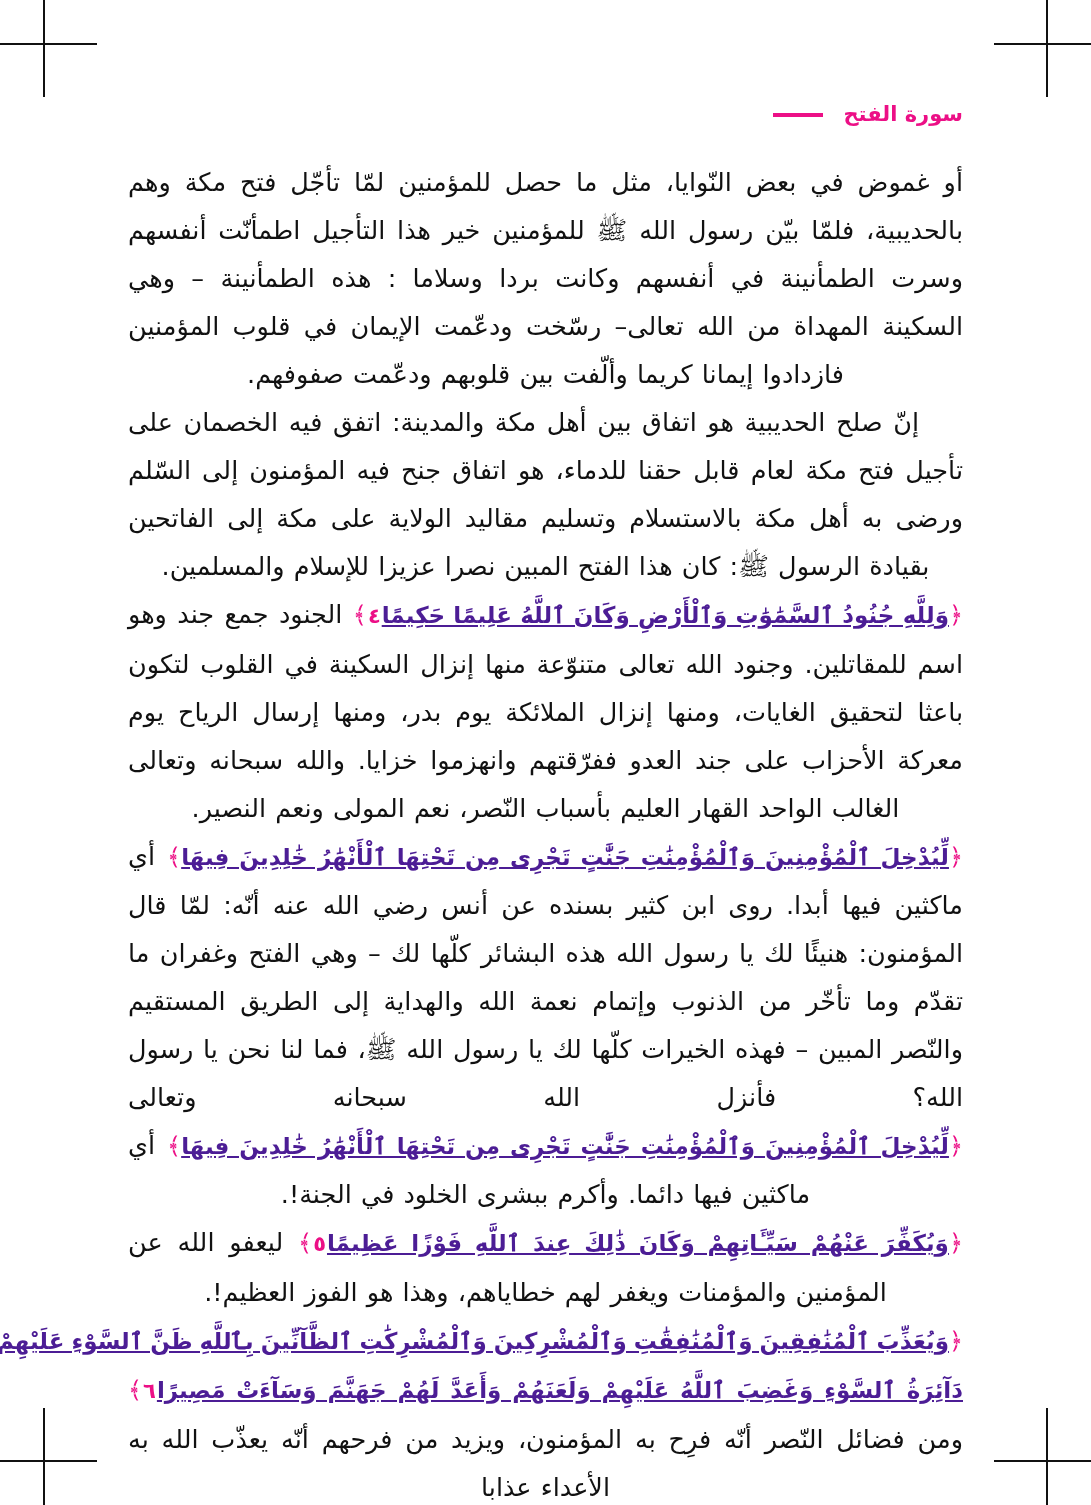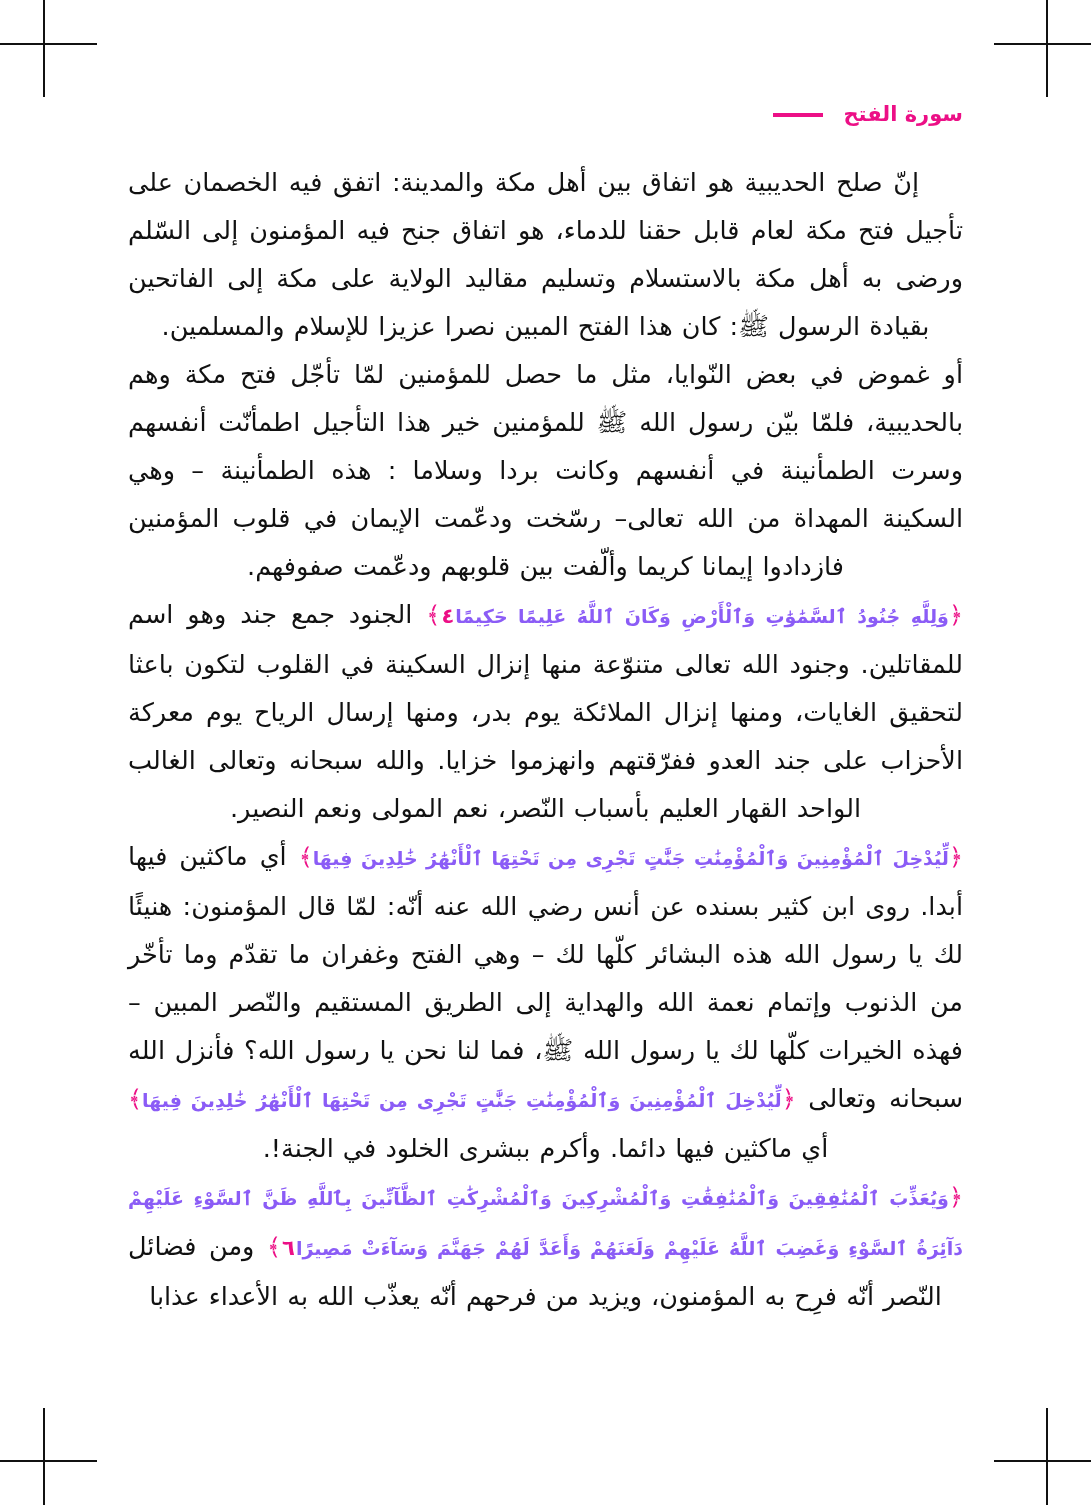--- a/index.html
+++ b/index.html
@@ -84,29 +84,30 @@
   }
   p.para.indent {
     text-indent: 44px;
   }
   p.para.last-center {
     text-align-last: center;
   }
 
   
   .ayah {
-    color: #8b5cf6;
+    color: #4c1d95;
     font-family: "DejaVu Sans", "Liberation Sans", sans-serif;
-    font-size: 19px;
+    font-size: 23px;
     font-weight: bold;
     letter-spacing: -0.6px;
     word-spacing: -1px;
     white-space: nowrap;
     direction: rtl;
     unicode-bidi: isolate;
+    text-decoration: underline;
   }
   .ayah-brace {
     color: #ec0f86;
     font-size: 24px;
     font-weight: normal;
   }
   .ayah-num {
     color: #ec0f86;
     font-size: 21px;
     font-weight: bold;
@@ -140,32 +141,34 @@
   <div class="crop v crop-br-v"></div>
   <div class="crop h crop-br-h"></div>
 
   <div class="running-head">
     <span class="running-head-title">سورة الفتح</span>
     <span class="running-head-rule"></span>
   </div>
 
   <div class="content">
 
+    <p class="para last-center"><span>أو غموض في بعض النّوايا، مثل ما حصل للمؤمنين لمّا تأجّل فتح مكة وهم بالحديبية، فلمّا بيّن رسول الله ﷺ للمؤمنين خير هذا التأجيل اطمأنّت أنفسهم وسرت الطمأنينة في أنفسهم وكانت بردا وسلاما : هذه الطمأنينة – وهي السكينة المهداة من الله تعالى– رسّخت ودعّمت الإيمان في قلوب المؤمنين فازدادوا إيمانا كريما وألّفت بين قلوبهم ودعّمت صفوفهم.</span></p>
+
     <p class="para indent last-center"><span>إنّ صلح الحديبية هو اتفاق بين أهل مكة والمدينة: اتفق فيه الخصمان على تأجيل فتح مكة لعام قابل حقنا للدماء، هو اتفاق جنح فيه المؤمنون إلى السّلم ورضى به أهل مكة بالاستسلام وتسليم مقاليد الولاية على مكة إلى الفاتحين بقيادة الرسول ﷺ: كان هذا الفتح المبين نصرا عزيزا للإسلام والمسلمين.</span></p>
-
-    <p class="para last-center"><span>أو غموض في بعض النّوايا، مثل ما حصل للمؤمنين لمّا تأجّل فتح مكة وهم بالحديبية، فلمّا بيّن رسول الله ﷺ للمؤمنين خير هذا التأجيل اطمأنّت أنفسهم وسرت الطمأنينة في أنفسهم وكانت بردا وسلاما : هذه الطمأنينة – وهي السكينة المهداة من الله تعالى– رسّخت ودعّمت الإيمان في قلوب المؤمنين فازدادوا إيمانا كريما وألّفت بين قلوبهم ودعّمت صفوفهم.</span></p>
 
     <p class="para last-center"><span class="ayah-brace">﴿</span><span class="ayah">وَلِلَّهِ جُنُودُ ٱلسَّمَٰوَٰتِ وَٱلْأَرْضِ وَكَانَ ٱللَّهُ عَلِيمًا حَكِيمًا</span><span class="ayah-num">٤</span><span class="ayah-brace">﴾</span>
       <span>الجنود جمع جند وهو اسم للمقاتلين. وجنود الله تعالى متنوّعة منها إنزال السكينة في القلوب لتكون باعثا لتحقيق الغايات، ومنها إنزال الملائكة يوم بدر، ومنها إرسال الرياح يوم معركة الأحزاب على جند العدو ففرّقتهم وانهزموا خزايا. والله سبحانه وتعالى الغالب الواحد القهار العليم بأسباب النّصر، نعم المولى ونعم النصير.</span></p>
 
     <p class="para last-center"><span class="ayah-brace">﴿</span><span class="ayah">لِّيُدْخِلَ ٱلْمُؤْمِنِينَ وَٱلْمُؤْمِنَٰتِ جَنَّٰتٍ تَجْرِى مِن تَحْتِهَا ٱلْأَنْهَٰرُ خَٰلِدِينَ فِيهَا</span><span class="ayah-brace">﴾</span>
       <span>أي ماكثين فيها أبدا. روى ابن كثير بسنده عن أنس رضي الله عنه أنّه: لمّا قال المؤمنون: هنيئًا لك يا رسول الله هذه البشائر كلّها لك – وهي الفتح وغفران ما تقدّم وما تأخّر من الذنوب وإتمام نعمة الله والهداية إلى الطريق المستقيم والنّصر المبين – فهذه الخيرات كلّها لك يا رسول الله ﷺ، فما لنا نحن يا رسول الله؟ فأنزل الله سبحانه وتعالى</span>
       <span class="ayah-brace">﴿</span><span class="ayah">لِّيُدْخِلَ ٱلْمُؤْمِنِينَ وَٱلْمُؤْمِنَٰتِ جَنَّٰتٍ تَجْرِى مِن تَحْتِهَا ٱلْأَنْهَٰرُ خَٰلِدِينَ فِيهَا</span><span class="ayah-brace">﴾</span>
       <span>أي ماكثين فيها دائما. وأكرم ببشرى الخلود في الجنة!.</span></p>
 
+    <p class="para last-center"><span class="ayah-brace">﴿</span><span class="ayah">وَيُكَفِّرَ عَنْهُمْ سَيِّـَٔاتِهِمْ وَكَانَ ذَٰلِكَ عِندَ ٱللَّهِ فَوْزًا عَظِيمًا</span><span class="ayah-num">٥</span><span class="ayah-brace">﴾</span>
+      <span>ليعفو الله عن المؤمنين والمؤمنات ويغفر لهم خطاياهم، وهذا هو الفوز العظيم!.</span></p>
 
     <p class="para last-center"><span class="ayah-brace">﴿</span><span class="ayah">وَيُعَذِّبَ ٱلْمُنَٰفِقِينَ وَٱلْمُنَٰفِقَٰتِ وَٱلْمُشْرِكِينَ وَٱلْمُشْرِكَٰتِ ٱلظَّآنِّينَ بِٱللَّهِ ظَنَّ ٱلسَّوْءِ عَلَيْهِمْ</span>
       <span class="ayah">دَآئِرَةُ ٱلسَّوْءِ وَغَضِبَ ٱللَّهُ عَلَيْهِمْ وَلَعَنَهُمْ وَأَعَدَّ لَهُمْ جَهَنَّمَ وَسَآءَتْ مَصِيرًا</span><span class="ayah-num">٦</span><span class="ayah-brace">﴾</span>
       <span>ومن فضائل النّصر أنّه فرِح به المؤمنون، ويزيد من فرحهم أنّه يعذّب الله به الأعداء عذابا</span></p>
 
   </div>
 
 
 </div>
 

